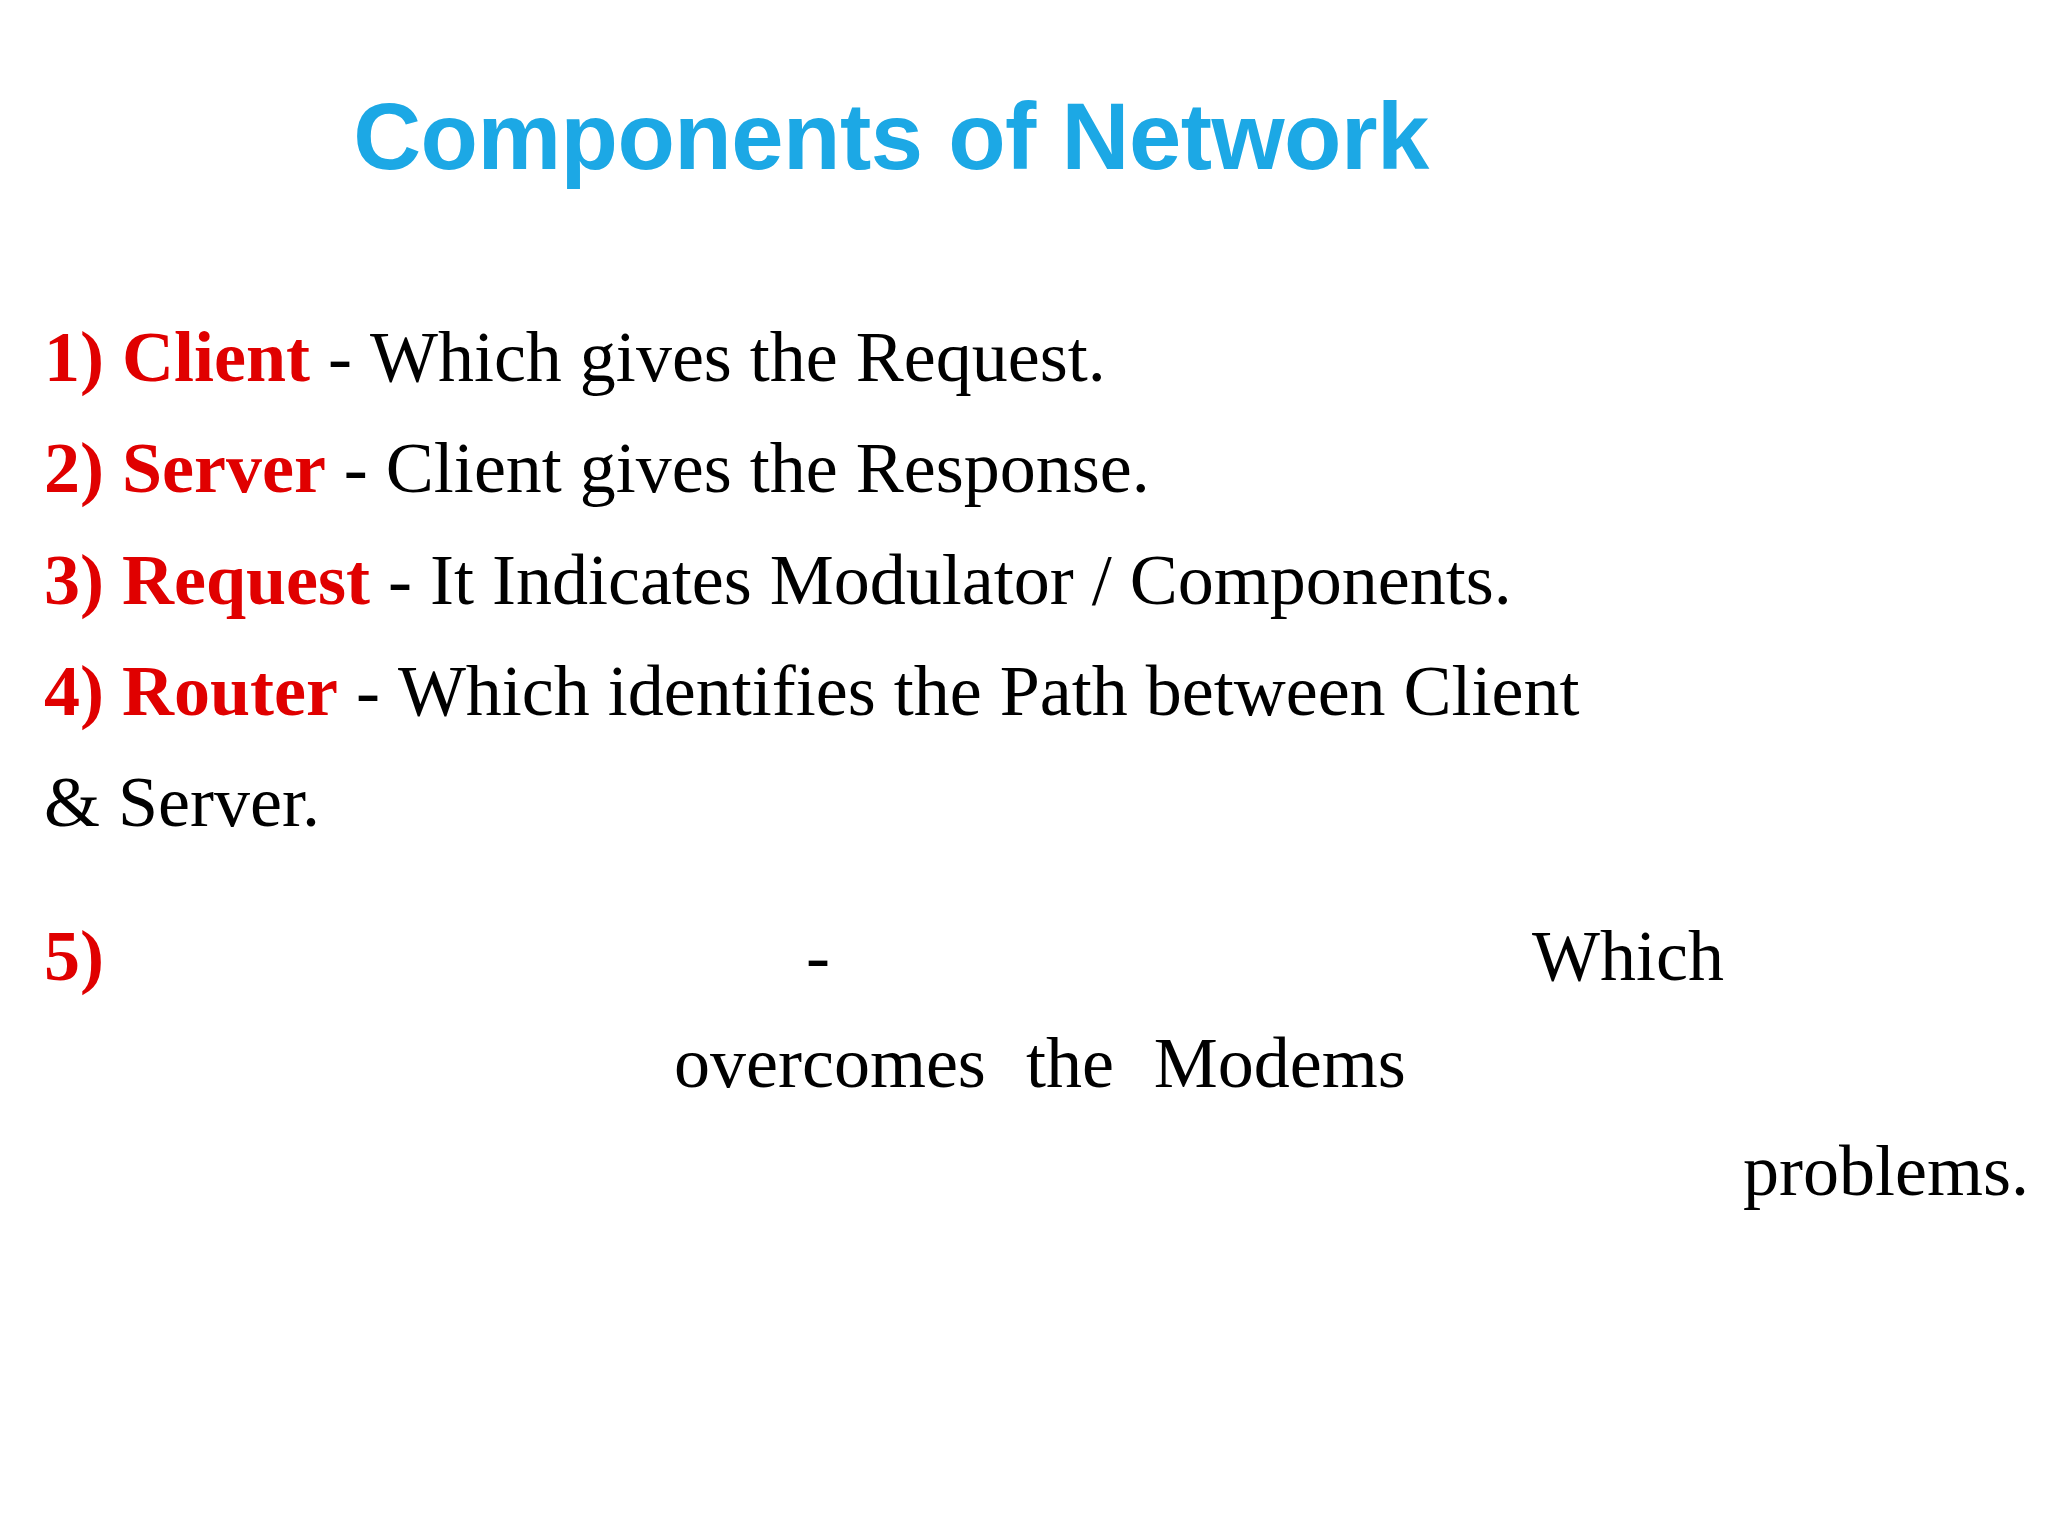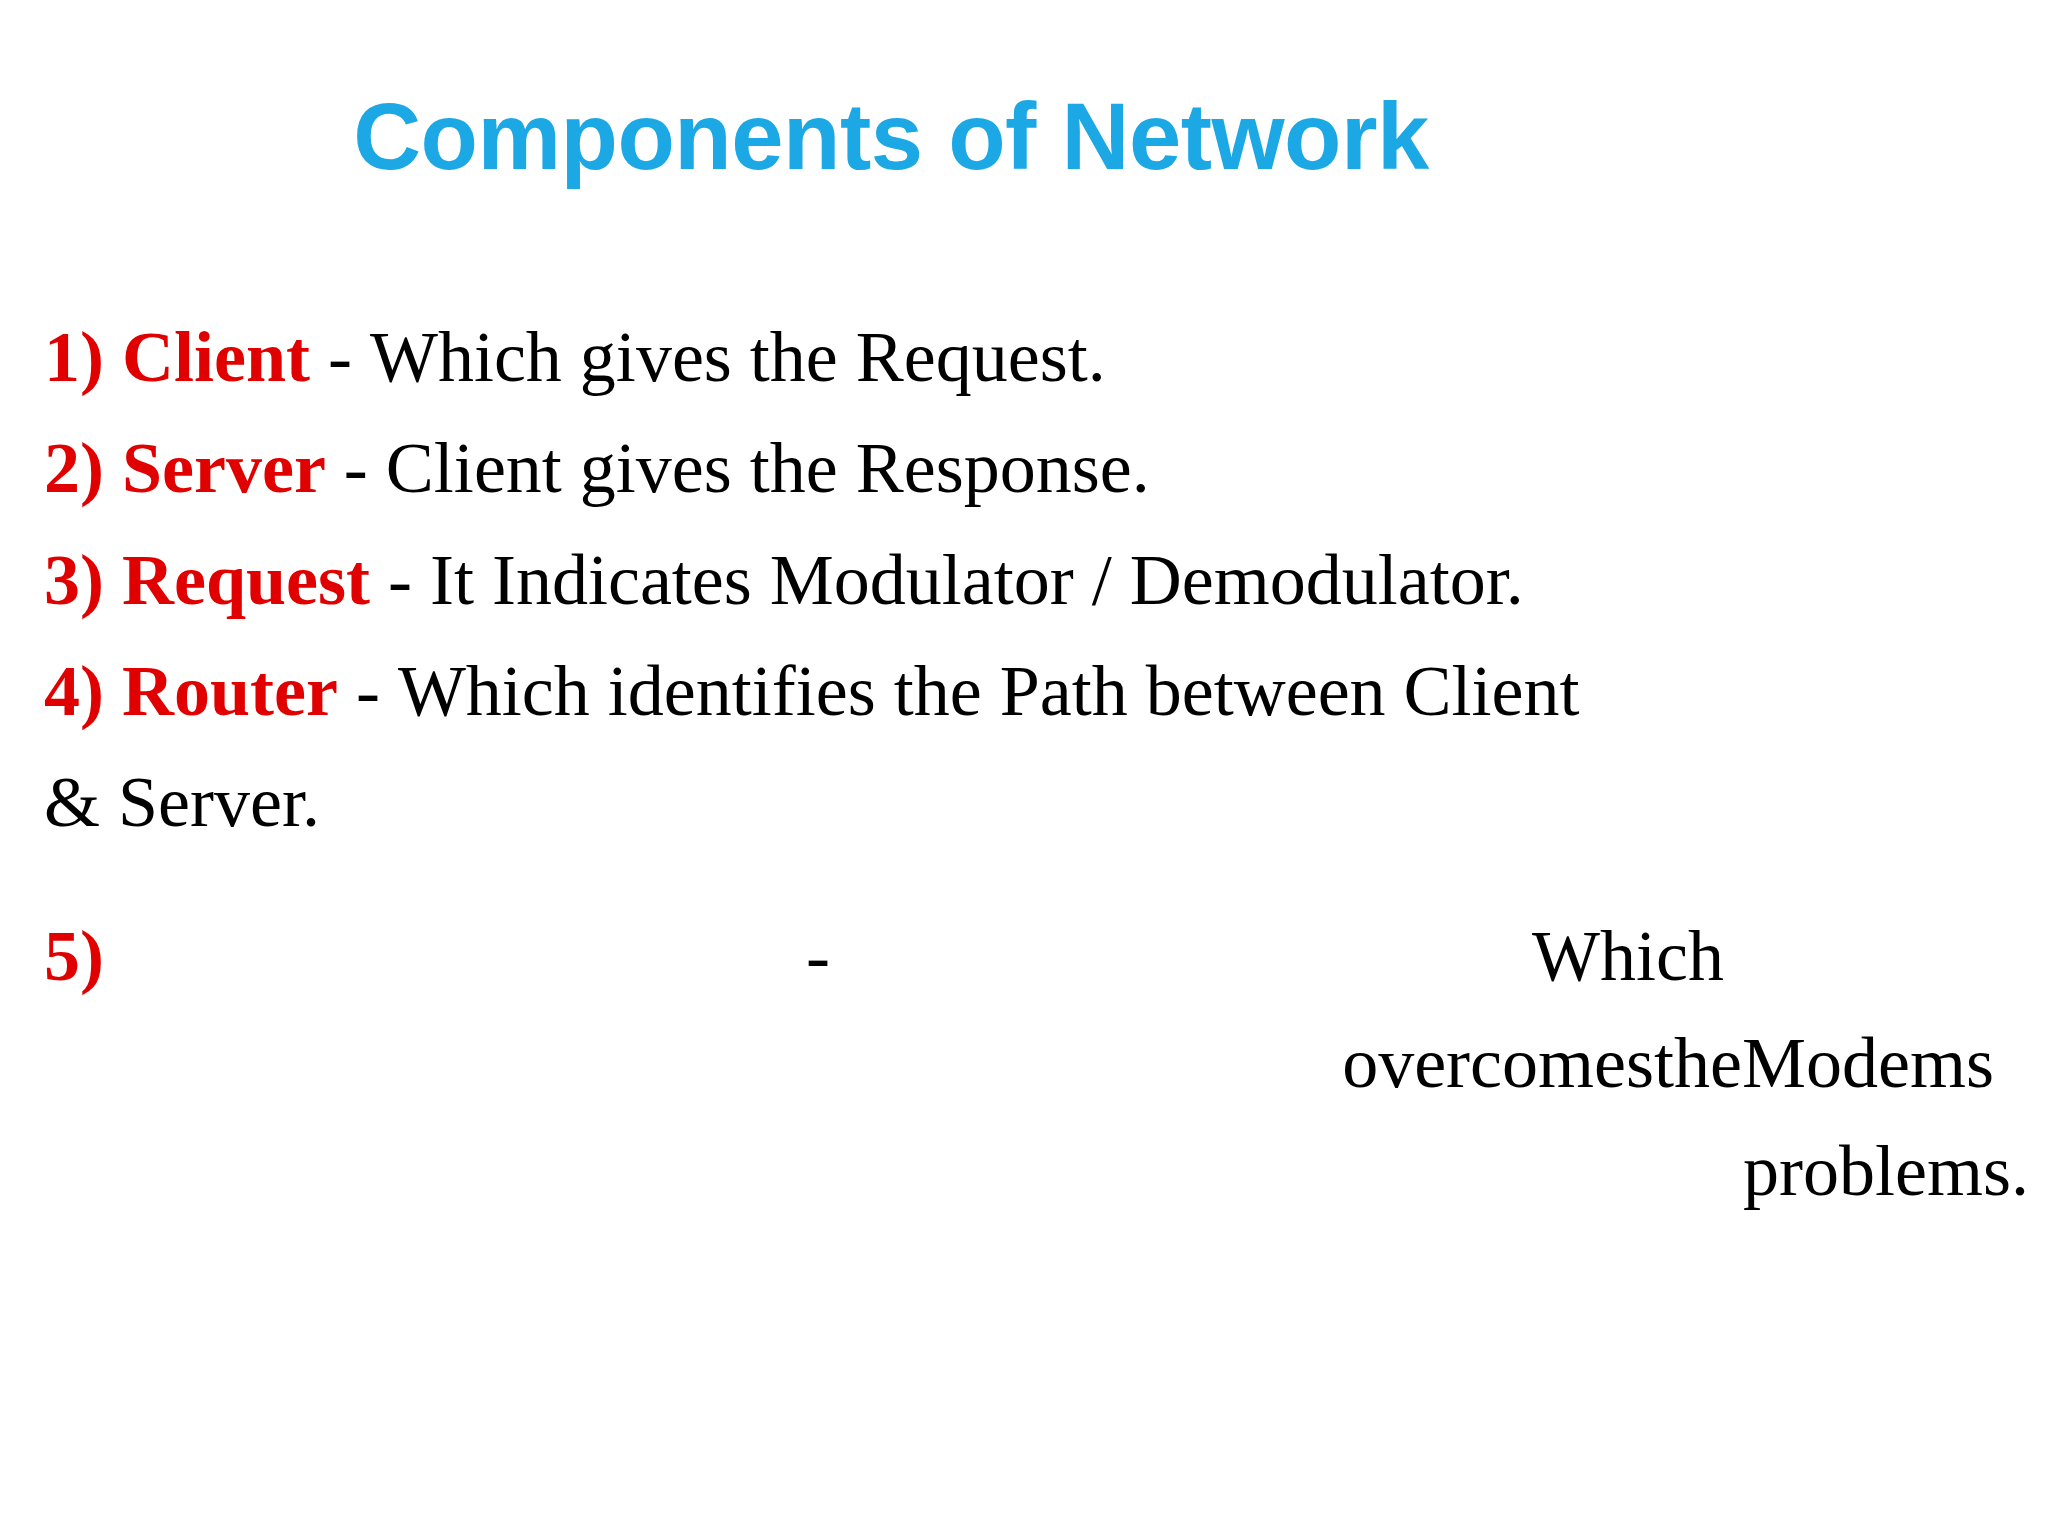--- a/index.html
+++ b/index.html
@@ -70,27 +70,28 @@
     display: flex;
     justify-content: space-between;
     align-items: baseline;
     width: 1680px;
     font-size: 72px;
     line-height: 1.38;
     margin: 0;
   }
   .ch-row-2 {
     display: flex;
-    justify-content: flex-end;
+    justify-content: flex-start;
     align-items: baseline;
     width: 1320px;
     margin-left: 630px;
     font-size: 72px;
     line-height: 1.38;
     margin-top: 8px;
+    gap: 40px;
   }
   .ch-row-3 {
     font-size: 72px;
     line-height: 1.38;
     margin-top: 8px;
     text-align: right;
   }
   .ch-num {
     color: #E00000;
     font-weight: bold;
@@ -116,21 +117,21 @@
 
     <p class="bullet-line">
       <span class="label">1)</span><span class="label">&nbsp;</span><span class="label">Client</span><span class="desc">&nbsp;</span><span class="desc">-</span><span class="desc">&nbsp;</span><span class="desc">Which gives the Request.</span>
     </p>
 
     <p class="bullet-line">
       <span class="label">2)</span><span class="label">&nbsp;</span><span class="label">Server</span><span class="desc">&nbsp;</span><span class="desc">-</span><span class="desc">&nbsp;</span><span class="desc">Client gives the Response.</span>
     </p>
 
     <p class="bullet-line">
-      <span class="label">3)</span><span class="label">&nbsp;</span><span class="label">Request</span><span class="desc">&nbsp;</span><span class="desc">-</span><span class="desc">&nbsp;</span><span class="desc">It Indicates Modulator / Demodulator.</span>
+      <span class="label">3)</span><span class="label">&nbsp;</span><span class="label">Request</span><span class="desc">&nbsp;</span><span class="desc">-</span><span class="desc">&nbsp;</span><span class="desc">It Indicates Modulator / Components.</span>
     </p>
 
     <p class="bullet-line">
       <span class="label">4)</span><span class="label">&nbsp;</span><span class="label">Router</span><span class="desc">&nbsp;</span><span class="desc">-</span><span class="desc">&nbsp;</span><span class="desc">Which identifies the Path between Client</span>
     </p>
     <p class="bullet-line item4-wrap">
       <span class="desc">&amp; Server.</span>
     </p>
 
     <div class="item5-block">

